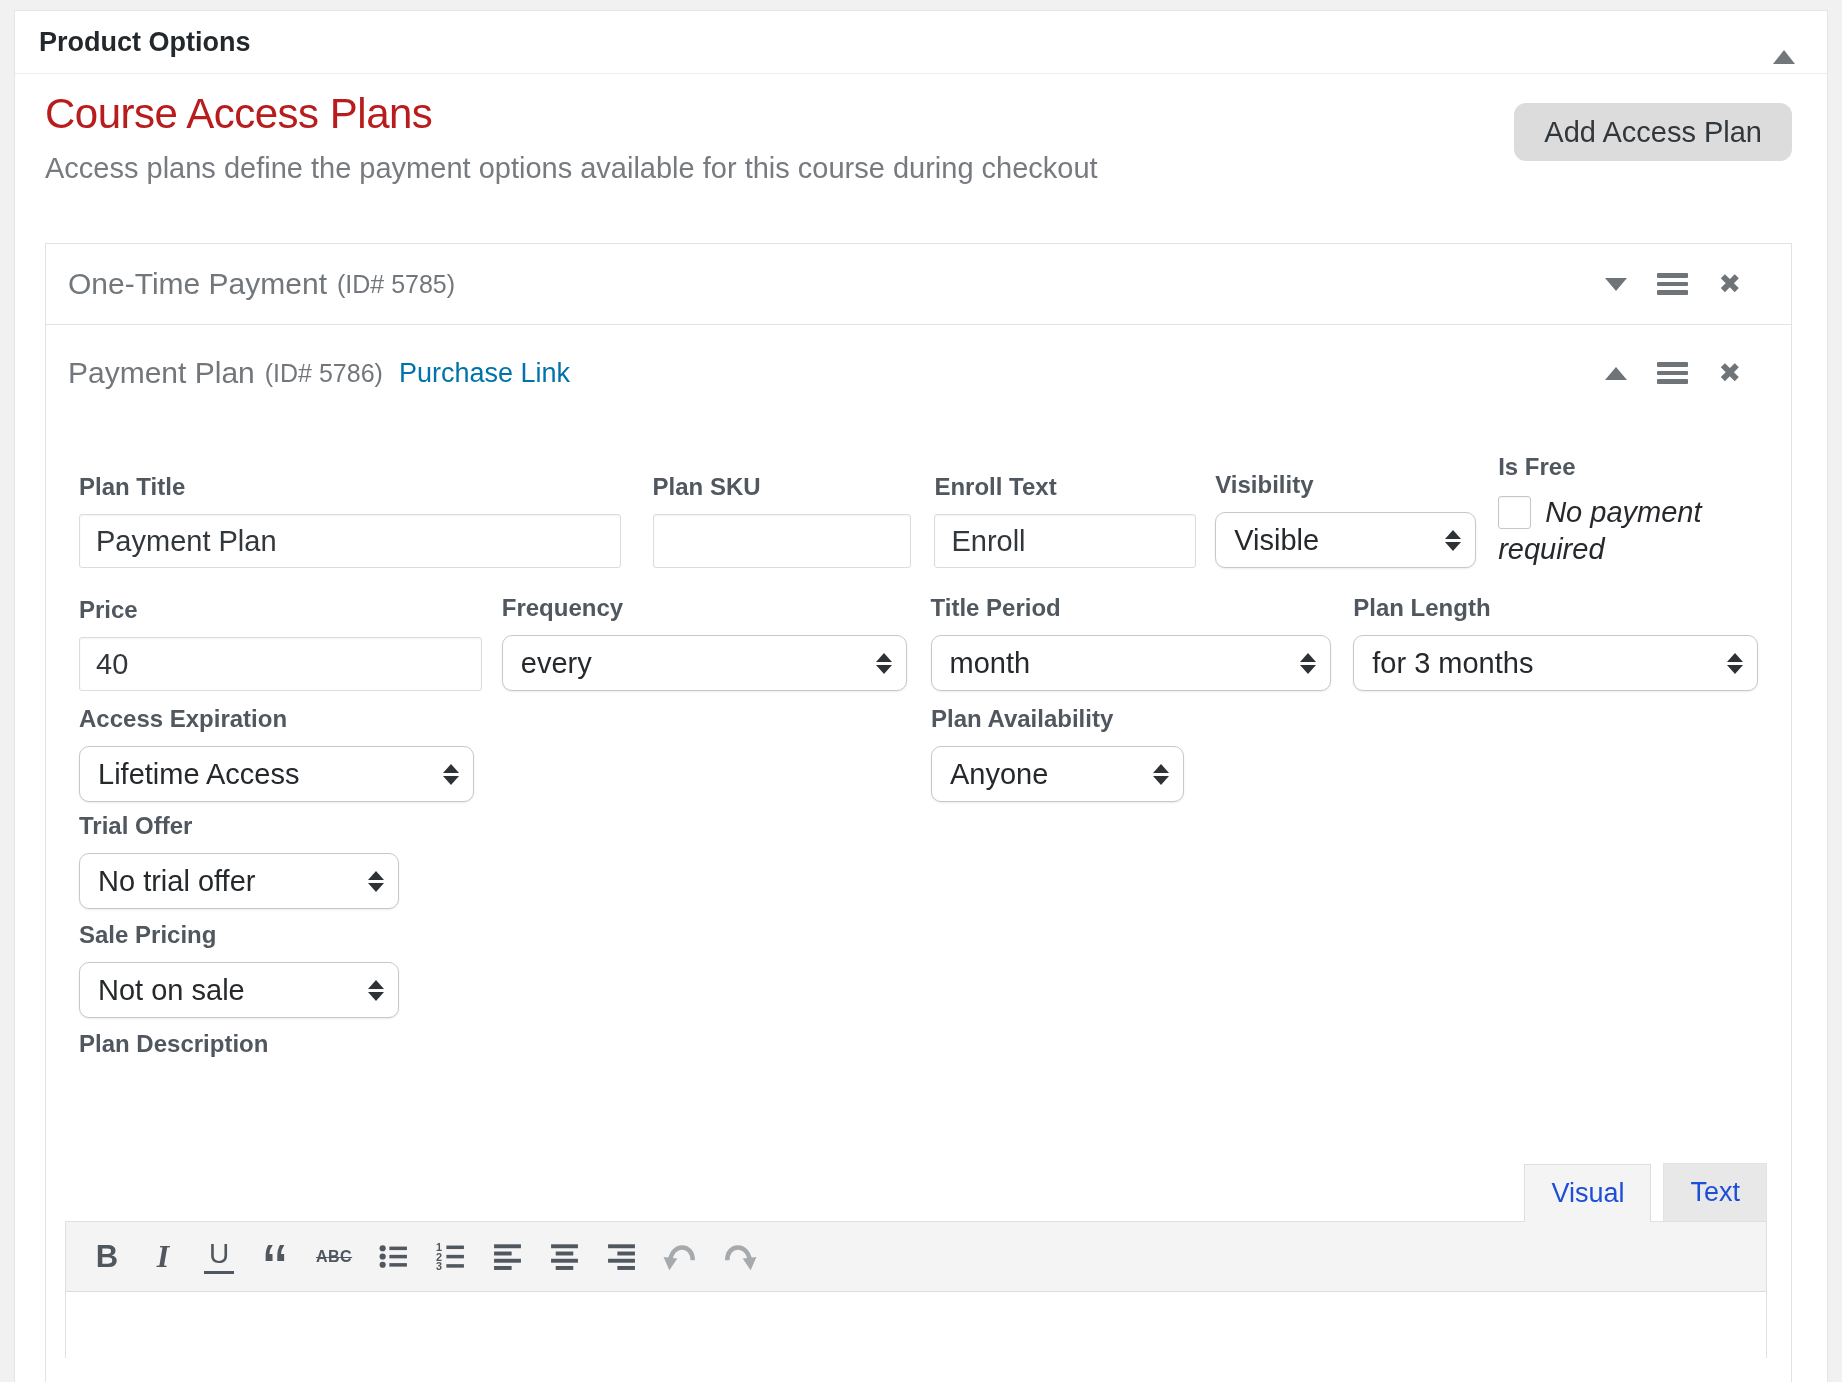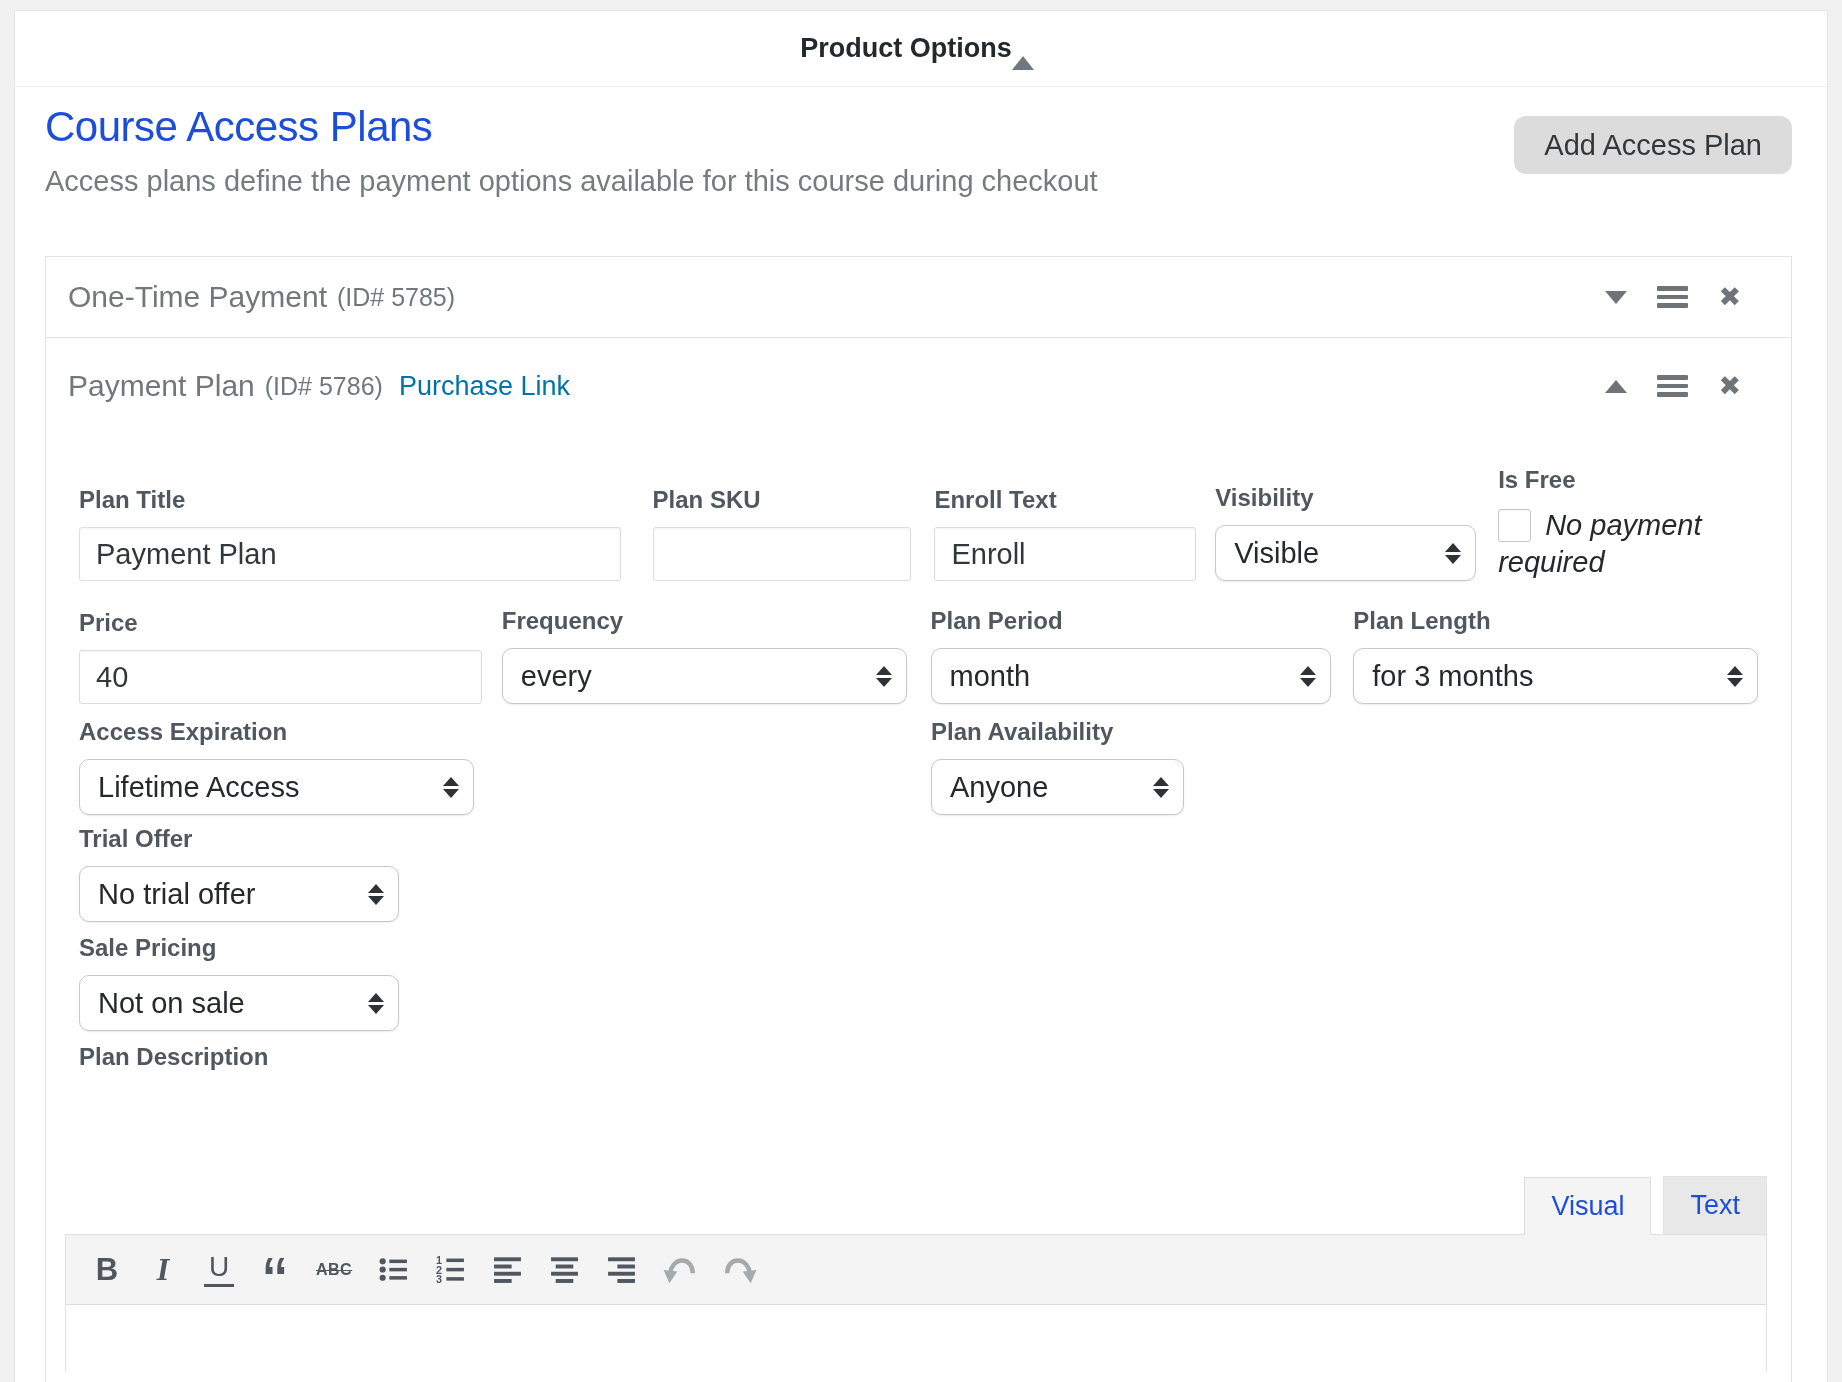--- a/index.html
+++ b/index.html
@@ -11,33 +11,33 @@
     color:#32373c;
   }
   
   .postbox {
     margin:10px 14px 0 14px;
     background:#fff;
     border:1px solid #e5e5e5;
     min-height:1500px;
   }
   .postbox-header {
-    height:76px;
-    display:flex; align-items:center; justify-content:center;
+    height:63px;
+    display:flex; align-items:center; justify-content:space-between;
     padding:0 32px 0 24px;
     border-bottom:1px solid #eeeeee;
   }
   .postbox-title { font-size:27px; font-weight:bold; color:#23282d; margin:0; }
   .toggle-btn { background:none; border:none; padding:0; cursor:pointer; }
   .tri-up-lg { width:0; height:0; border-left:11px solid transparent; border-right:11px solid transparent; border-bottom:14px solid #72777c; }
   .inside { padding:16px 35px 0 30px; }
 
   
   .section-top { display:flex; justify-content:space-between; align-items:flex-start; }
-  .section-title { font-size:42px; font-weight:400; color:#1d4ed8; margin:0 0 12px 0; letter-spacing:-0.5px; }
+  .section-title { font-size:42px; font-weight:400; color:#b91c1c; margin:0 0 12px 0; letter-spacing:-0.5px; }
   .section-sub { font-size:29px; line-height:37px; color:#777b80; margin:0; max-width:1160px; }
   .add-plan-btn {
     flex:none; margin-top:13px;
     height:58px; padding:0 30px;
     background:#dcdcdc; border:none; border-radius:12px;
     font-size:29px; color:#32373c; cursor:pointer;
     font-family:inherit;
   }
 
   
@@ -223,21 +223,21 @@
               <label class="flabel">Frequency</label>
               <div class="selbox">
                 <span>every</span>
                 <span class="sel-arrows">
                     <span class="sa-up"></span>
                     <span class="sa-down"></span>
                   </span>
               </div>
             </div>
             <div class="fcol w-period">
-              <label class="flabel">Plan Period</label>
+              <label class="flabel">Title Period</label>
               <div class="selbox">
                 <span>month</span>
                 <span class="sel-arrows">
                     <span class="sa-up"></span>
                     <span class="sa-down"></span>
                   </span>
               </div>
             </div>
             <div class="fcol w-length">
               <label class="flabel">Plan Length</label>

